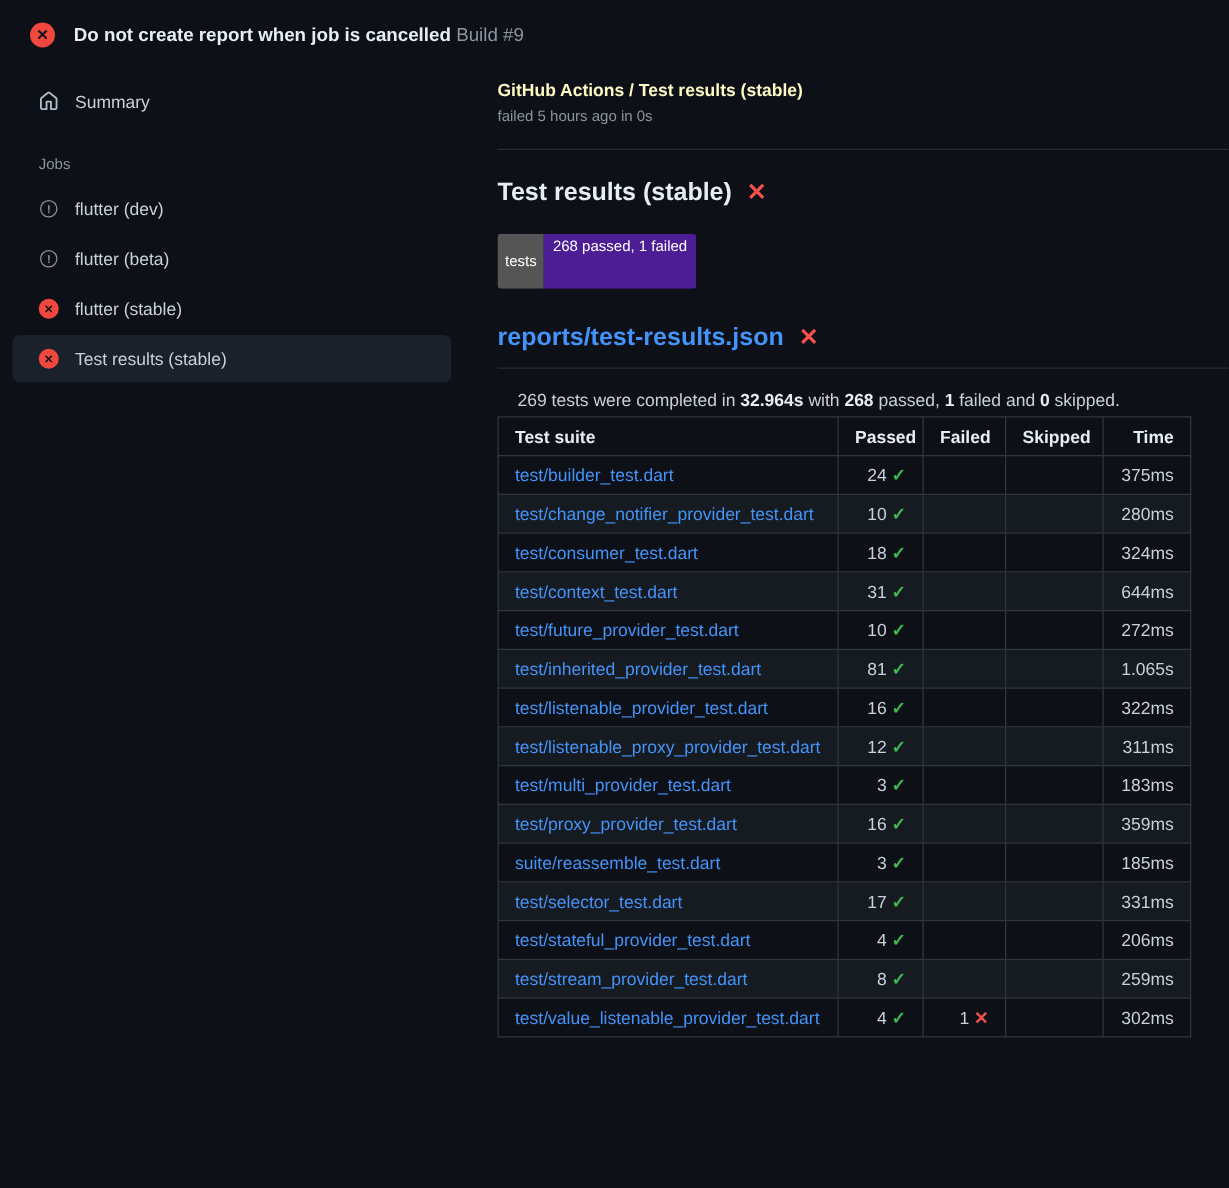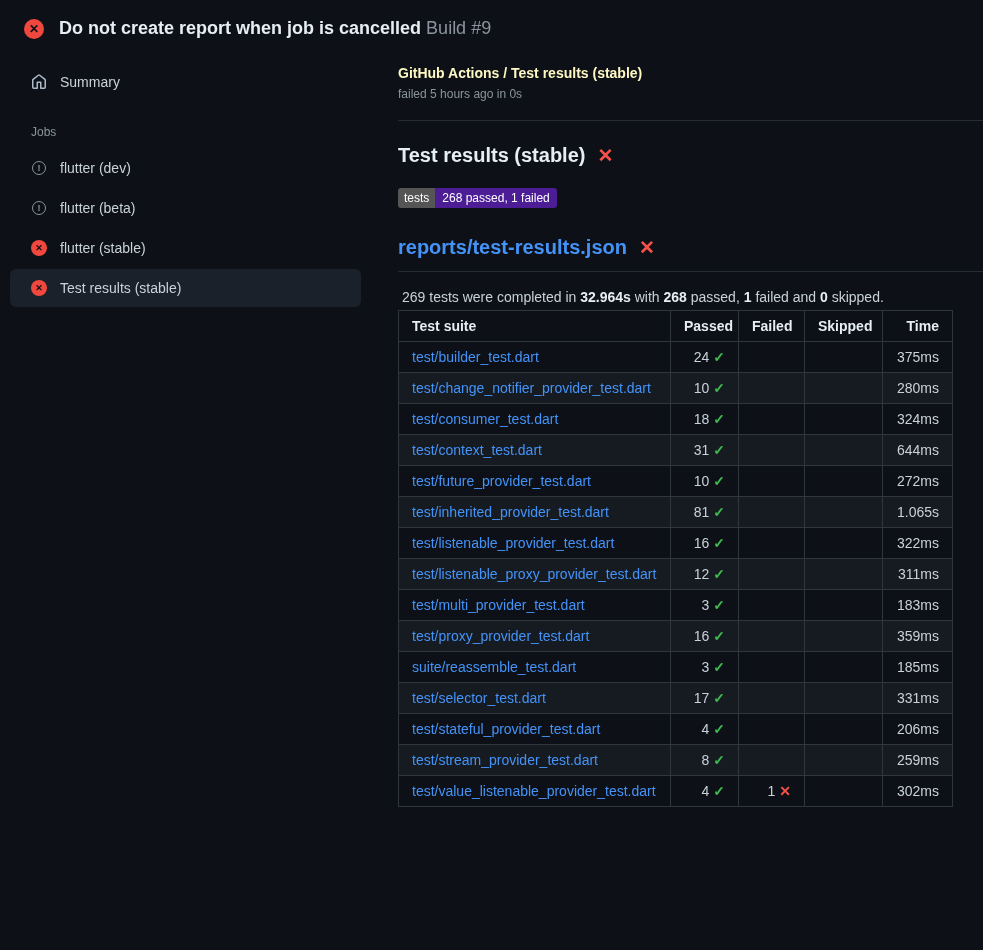--- a/index.html
+++ b/index.html
@@ -16,21 +16,21 @@
     display: flex; align-items: center; gap: 15px;
     padding: 18px 24px 8px 24px;
   }
   .status-circle {
     width: 20px; height: 20px; border-radius: 50%;
     background: #f0483e;
     color: #0d1117; font-weight: 700; font-size: 12px;
     display: flex; align-items: center; justify-content: center;
     flex: none;
   }
-  .page-title { font-size: 18px; font-weight: 700; color: #e6edf3; margin: 0; }
+  .page-title { font-size: 15px; font-weight: 700; color: #e6edf3; margin: 0; }
   .page-title .build { color: #8b949e; font-weight: 400; }
 
   
   .layout { display: flex; align-items: flex-start; }
 
   
   .sidebar { width: 375px; flex: none; padding: 18px 14px 0 10px; }
   .side-item {
     display: flex; align-items: center; gap: 13px;
     padding: 9px 10px 9px 21px; border-radius: 6px;
@@ -74,32 +74,32 @@
     margin: 23px 0 0 0; font-size: 20px; font-weight: 700; color: #e6edf3;
     display: flex; align-items: center; gap: 12px;
   }
   .red-x { color: #f85149; font-weight: 700; font-size: 19px; line-height: 1; }
 
   .badge {
     display: inline-flex; margin-top: 21px;
     font-size: 12px; line-height: 1; color: #ffffff;
     border-radius: 3px; overflow: hidden;
   }
-  .badge .badge-label { background: #555555; padding: 4px 6px; }
+  .badge .badge-label { background: #555555; padding: 16px 6px; }
   .badge .badge-value { background: #4c1d95; padding: 4px 7px; }
 
   .report-heading {
     margin: 28px 0 0 0; padding-bottom: 12px;
     border-bottom: 1px solid #262c36;
     font-size: 20px; font-weight: 700;
     display: flex; align-items: center; gap: 12px;
   }
   .report-heading a { color: #4493f8; text-decoration: none; }
 
-  .summary-line { margin: 17px 0 0 4px; font-size: 14px; color: #c9d1d9; }
+  .summary-line { margin: 17px 0 0 16px; font-size: 14px; color: #c9d1d9; }
   .summary-line strong { color: #e6edf3; }
 
   
   table.results {
     border-collapse: collapse; margin-top: 5px;
     font-size: 14px; table-layout: fixed; width: 554px;
   }
   .results th, .results td {
     border: 1px solid #30363d; padding: 7px 13px;
     overflow: hidden; white-space: nowrap;

